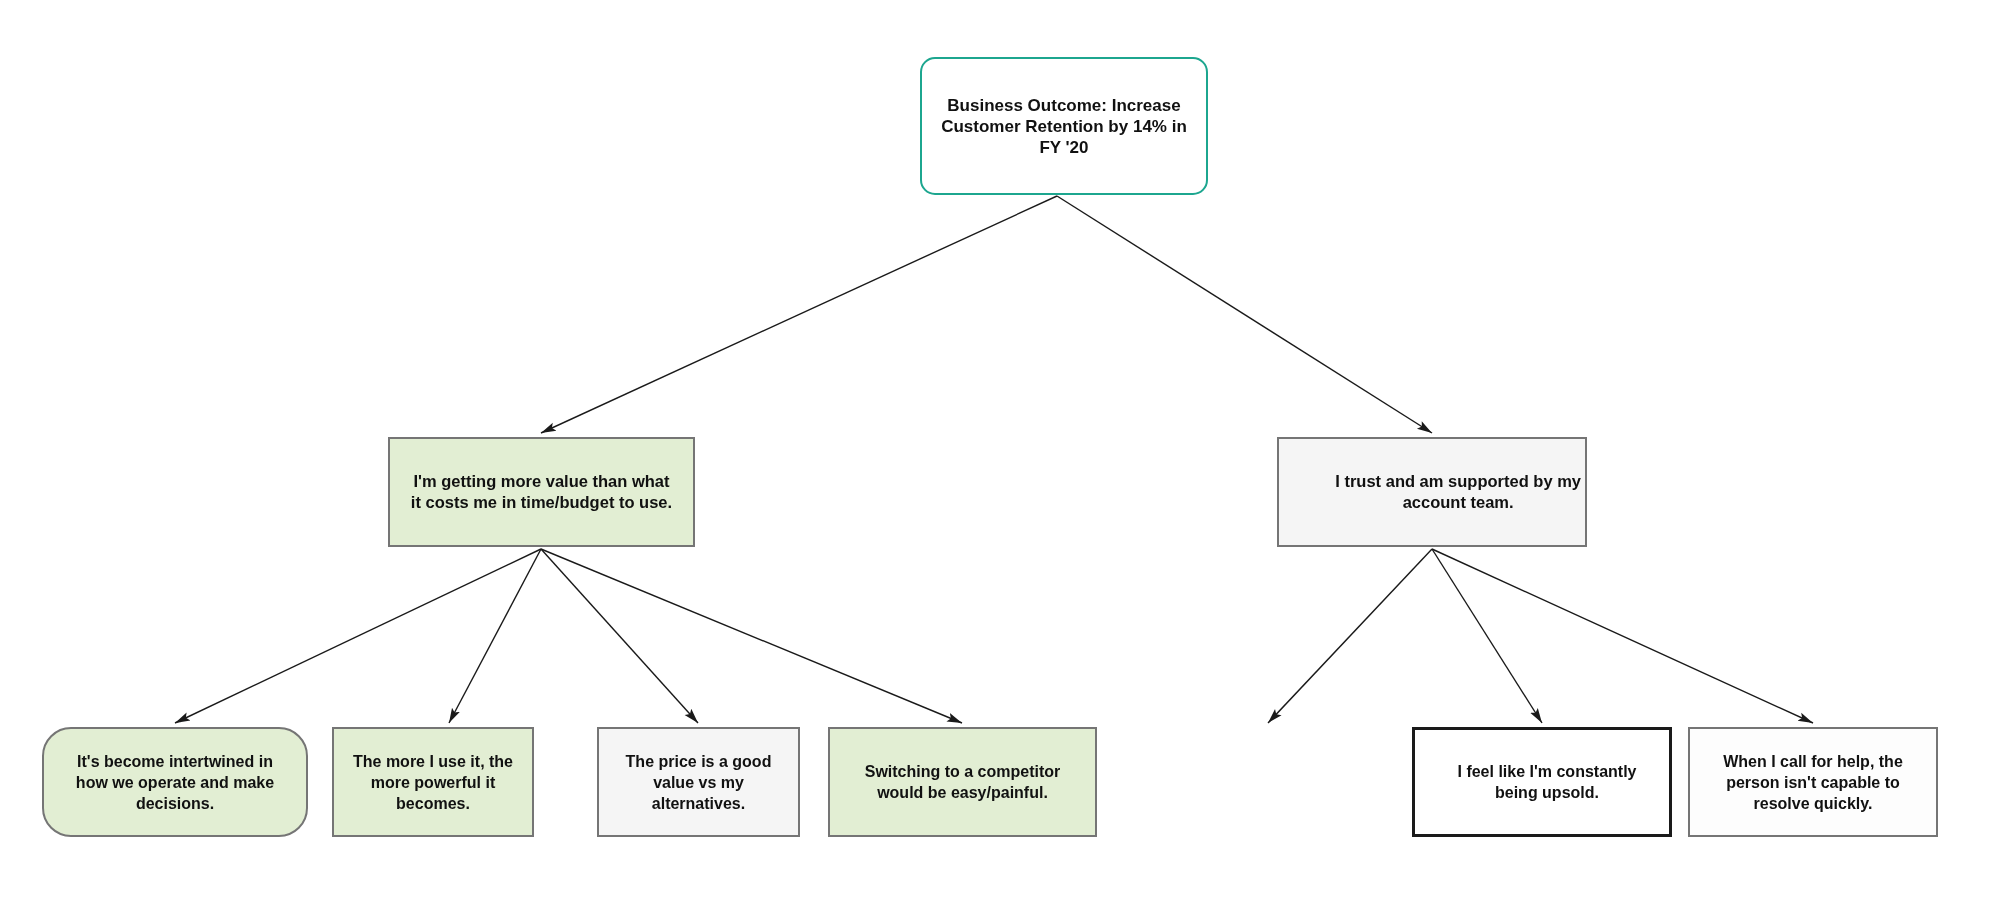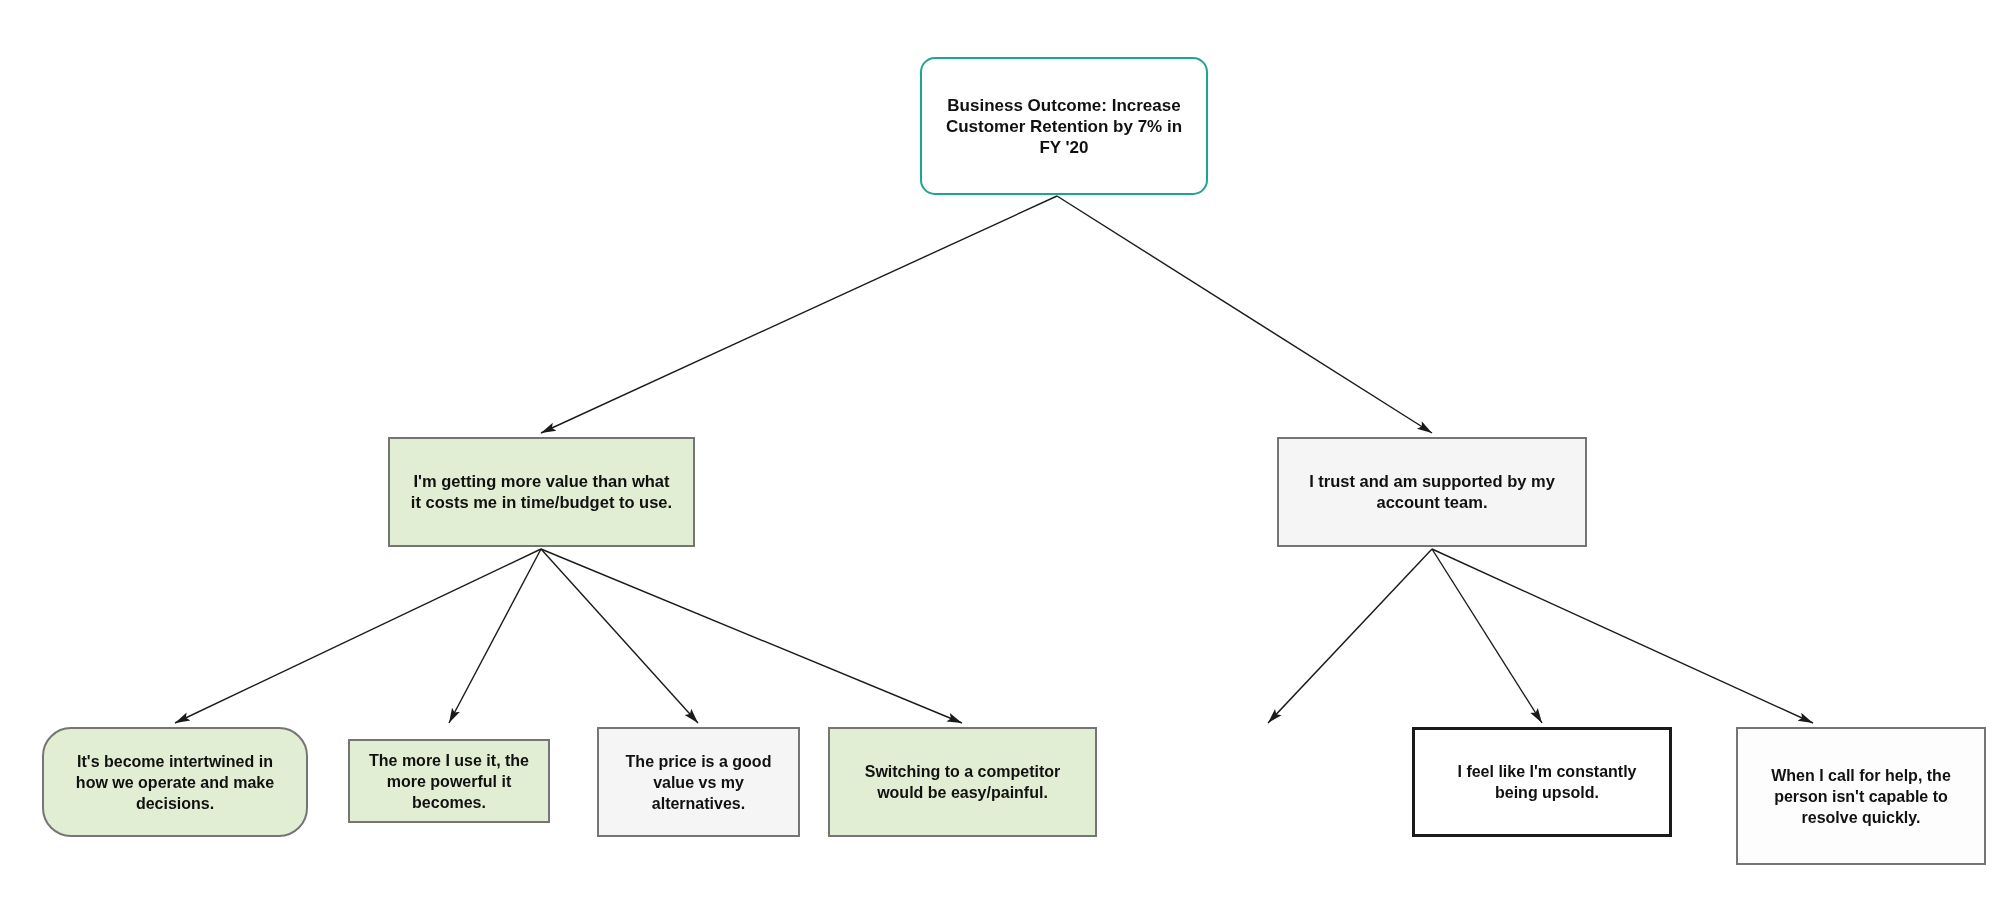--- a/index.html
+++ b/index.html
@@ -86,41 +86,41 @@
     <line class="edge" x1="541" y1="549" x2="449" y2="723" marker-end="url(#arrowhead)"></line>
     <line class="edge" x1="541" y1="549" x2="698" y2="723" marker-end="url(#arrowhead)"></line>
     <line class="edge" x1="541" y1="549" x2="962" y2="723" marker-end="url(#arrowhead)"></line>
     <line class="edge" x1="1432" y1="549" x2="1268" y2="723" marker-end="url(#arrowhead)"></line>
     <line class="edge" x1="1432" y1="549" x2="1542" y2="723" marker-end="url(#arrowhead)"></line>
     <line class="edge" x1="1432" y1="549" x2="1813" y2="723" marker-end="url(#arrowhead)"></line>
   </svg>
 
   <div class="node node--root" style="left:920px; top:57px; width:288px; height:138px;">
     <span>Business Outcome: Increase
-Customer Retention by 7% in
+Customer Retention by 14% in
 FY '20</span>
   </div>
 
   <div class="node node--branch node--green" style="left:388px; top:437px; width:307px; height:110px;justify-content:center;">
     <span>I'm getting more value than what
 it costs me in time/budget to use.</span>
   </div>
 
-  <div class="node node--branch node--neutral" style="left:1277px; top:437px; width:310px; height:110px;">
+  <div class="node node--branch node--neutral" style="left:1277px; top:437px; width:310px; height:110px;justify-content:flex-end;">
     <span>I trust and am supported by my
 account team.</span>
   </div>
 
   <div class="node node--green" style="left:42px; top:727px; width:266px; height:110px;border-radius:29px;">
     <span>It's become intertwined in
 how we operate and make
 decisions.</span>
   </div>
 
-  <div class="node node--green" style="left:348px; top:727px; width:202px; height:84px;margin-top:12px;">
+  <div class="node node--green" style="left:332px; top:727px; width:202px; height:110px;">
     <span>The more I use it, the
 more powerful it
 becomes.</span>
   </div>
 
   <div class="node node--neutral" style="left:597px; top:727px; width:203px; height:110px;">
     <span>The price is a good
 value vs my
 alternatives.</span>
   </div>
@@ -129,19 +129,19 @@
     <span>Switching to a competitor
 would be easy/painful.</span>
   </div>
 
 
   <div class="node node--emphasis" style="left:1412px; top:727px; width:260px; height:110px;padding-left:14px;">
     <span>I feel like I'm constantly
 being upsold.</span>
   </div>
 
-  <div class="node node--white" style="left:1688px; top:727px; width:250px; height:138px;margin-left:48px;">
+  <div class="node node--white" style="left:1688px; top:727px; width:250px; height:110px;">
     <span>When I call for help, the
 person isn't capable to
 resolve quickly.</span>
   </div>
 
 </div>
 
 </body></html>

